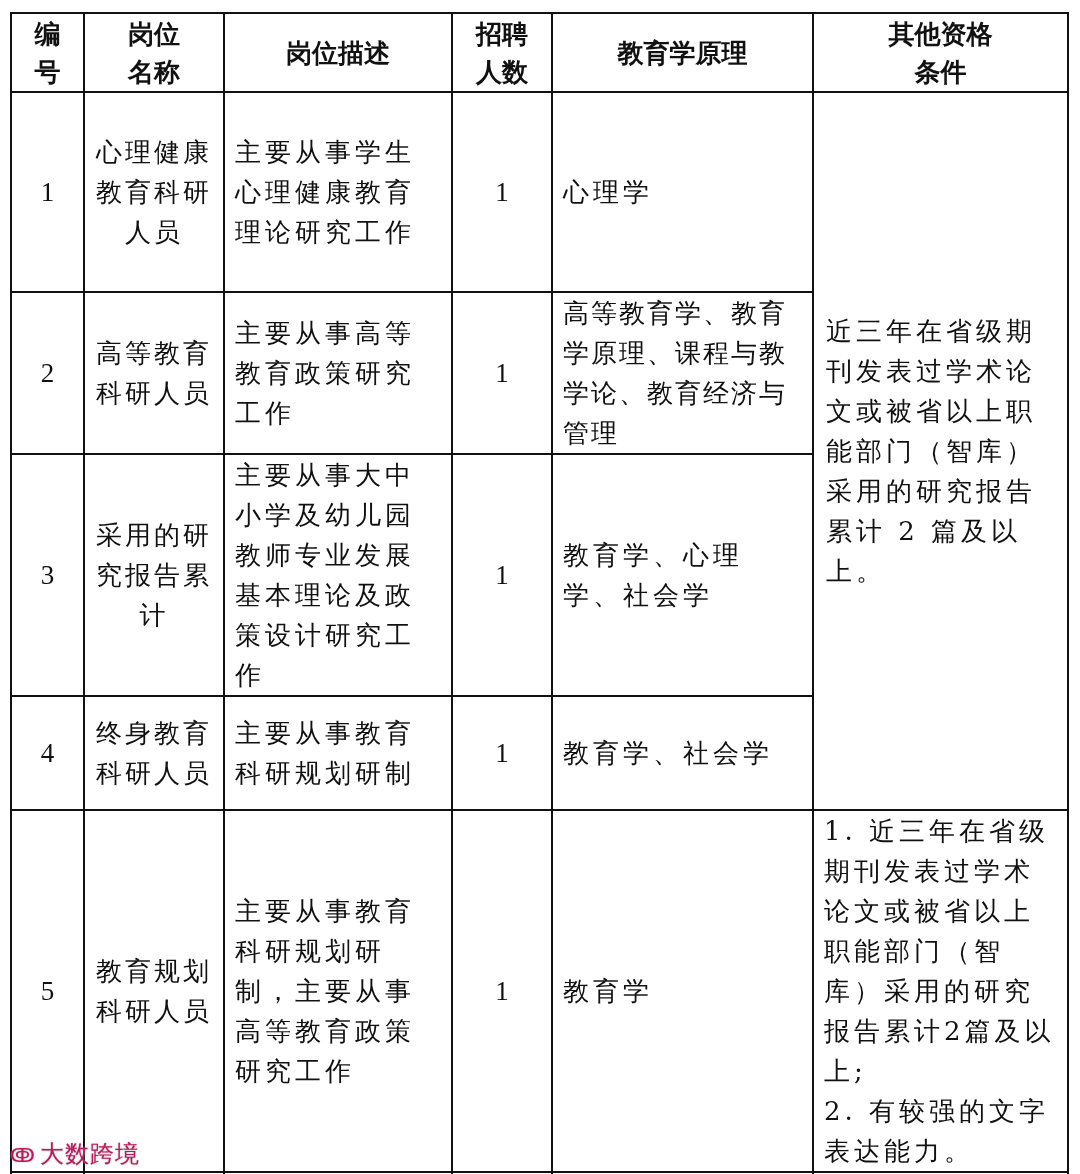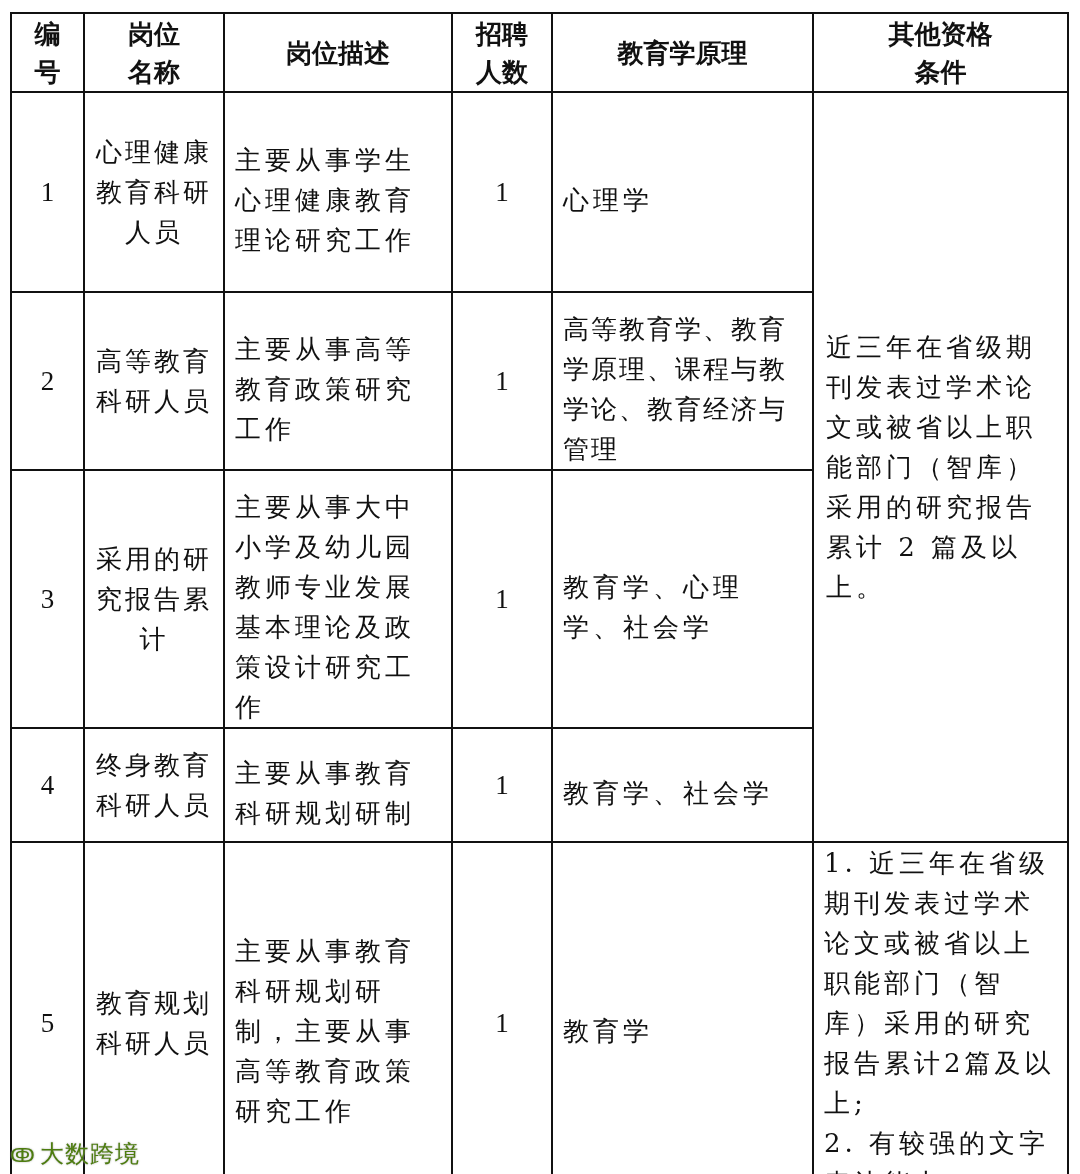--- a/index.html
+++ b/index.html
@@ -3,25 +3,25 @@
 <meta charset="utf-8">
 <style>
   html,body{margin:0;padding:0;background:#fff;}
   body{width:1080px;height:1174px;position:relative;overflow:hidden;
        font-family:"DejaVu Serif","Liberation Serif",serif;color:#111;}
   table{position:absolute;left:10px;top:12px;border-collapse:collapse;table-layout:fixed;}
   td,th{border:2.5px solid #111;padding:0;font-weight:normal;}
   th{font-size:26px;line-height:38px;text-align:center;vertical-align:middle;font-weight:bold;}
   td{font-size:26px;line-height:40px;vertical-align:middle;}
   .c{text-align:center;}
-  .l{text-align:left;padding:16px 8px 0 10px;letter-spacing:4px;}
+  .l{text-align:left;padding:0 8px 0 10px;letter-spacing:4px;}
   .num{font-family:"Liberation Serif",serif;font-size:27px;}
   .nm{letter-spacing:3px;}
   .watermark{position:absolute;left:10px;top:1138px;font-family:"DejaVu Sans",sans-serif;
-     font-size:24px;color:#4d7c0f;letter-spacing:1px;text-shadow:0 0 2px #aaa;}
+     font-size:24px;color:#be185d;letter-spacing:1px;text-shadow:0 0 2px #aaa;}
   .watermark .logo{font-size:20px;margin-right:4px;}
 </style>
 </head>
 <body>
 
 <table>
   <colgroup>
     <col style="width:73px">
       <col style="width:140px">
       <col style="width:228px">

